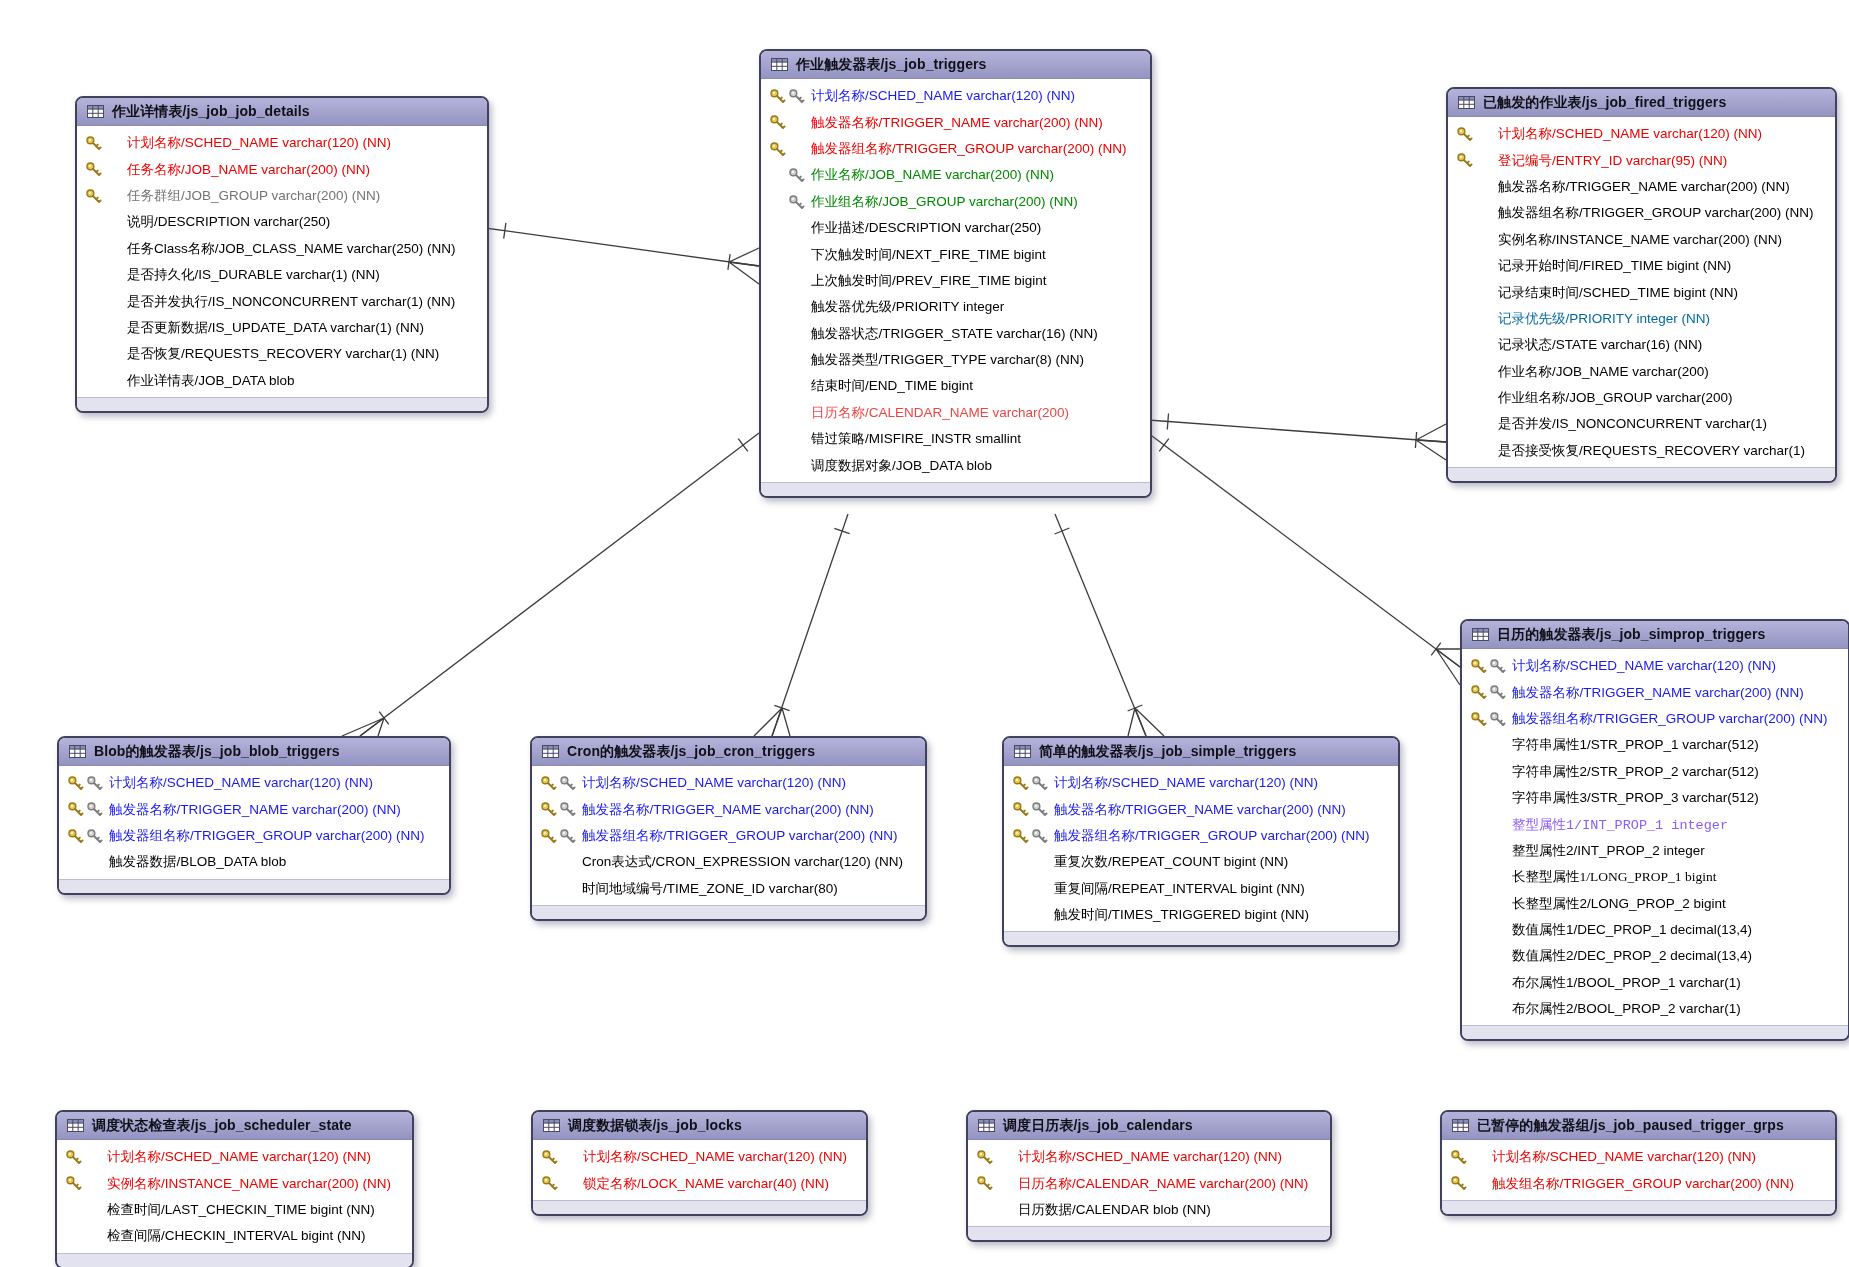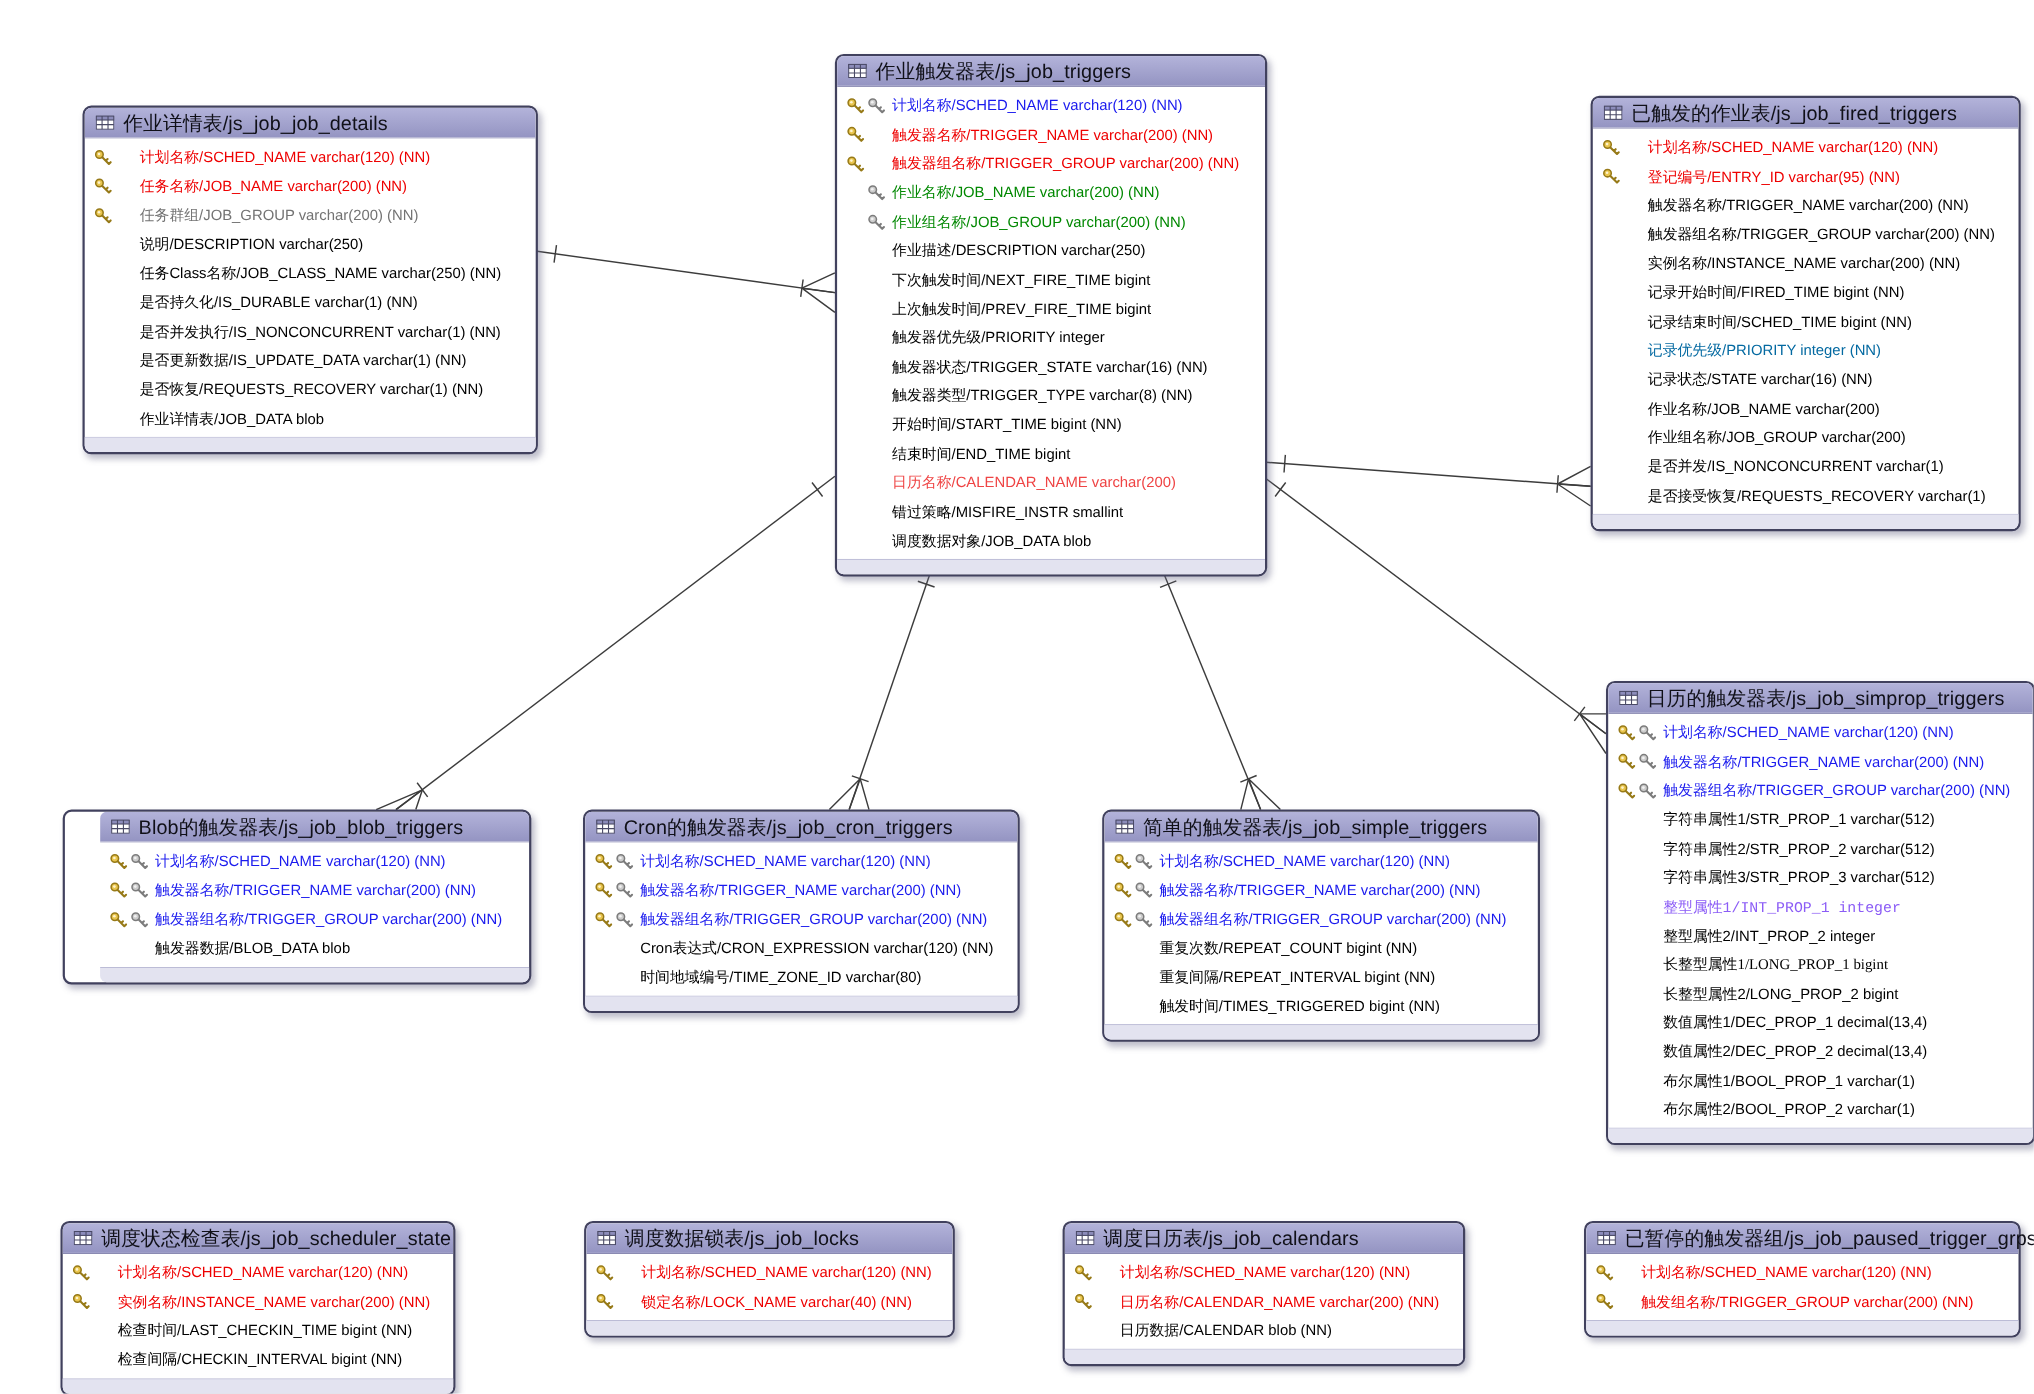--- a/index.html
+++ b/index.html
@@ -5,21 +5,21 @@
   html,body{margin:0;padding:0;background:#ffffff;}
   body{font-family:"Liberation Sans","DejaVu Sans",sans-serif;}
   .canvas{position:relative;width:1849px;height:1267px;background:#ffffff;overflow:hidden;}
   .rel-layer{position:absolute;left:0;top:0;width:1849px;height:1267px;}
   .rel path{stroke:#3c3c3c;stroke-width:1.3;fill:none;}
   .er-table{position:absolute;background:#ffffff;border:2px solid #41415e;border-radius:8px;
             box-shadow:3px 4px 6px rgba(110,110,140,.45);}
   .er-header{height:27px;display:flex;align-items:center;gap:8px;padding:0 10px;
              background:linear-gradient(#b3b3da,#9494c2);
              border-bottom:1px solid #8a8ab2;border-radius:6px 6px 0 0;}
-  .er-title{font-size:18px;color:#101018;font-weight:400;white-space:nowrap;
+  .er-title{font-size:14px;color:#101018;font-weight:700;white-space:nowrap;
             letter-spacing:.1px;}
   .er-rows{padding:4px 0 3px 0;}
   .er-row{position:relative;height:26.4px;display:flex;align-items:center;
           padding-left:50px;white-space:nowrap;}
   .er-field{font-size:13.5px;}
   .key-slot{position:absolute;top:5px;width:17px;height:17px;}
   .slot1{left:8px;} .slot2{left:27px;}
   .key-slot svg{display:block;}
   .er-footer{height:13px;background:#e3e3f0;border-top:1px solid #bcbcd6;
              border-radius:0 0 6px 6px;}
@@ -256,25 +256,20 @@
     <span class="er-field" style="color: rgb(0, 0, 0);">触发器状态/TRIGGER_STATE varchar(16) (NN)</span>
   </div>
           <div class="er-row">
     <span class="key-slot slot1"></span>
     <span class="key-slot slot2"></span>
     <span class="er-field" style="color: rgb(0, 0, 0);">触发器类型/TRIGGER_TYPE varchar(8) (NN)</span>
   </div>
           <div class="er-row">
     <span class="key-slot slot1"></span>
     <span class="key-slot slot2"></span>
-    <span class="er-field" style="color: rgb(0, 0, 0);">开始时间/START_TIME bigint (NN)</span>
-  </div>
-          <div class="er-row">
-    <span class="key-slot slot1"></span>
-    <span class="key-slot slot2"></span>
     <span class="er-field" style="color: rgb(0, 0, 0);">结束时间/END_TIME bigint</span>
   </div>
           <div class="er-row">
     <span class="key-slot slot1"></span>
     <span class="key-slot slot2"></span>
     <span class="er-field" style="color: #ef4444; text-align: right;">日历名称/CALENDAR_NAME varchar(200)</span>
   </div>
           <div class="er-row">
     <span class="key-slot slot1"></span>
     <span class="key-slot slot2"></span>
@@ -375,21 +370,21 @@
     <span class="er-field" style="color: rgb(0, 0, 0);">是否并发/IS_NONCONCURRENT varchar(1)</span>
   </div>
           <div class="er-row">
     <span class="key-slot slot1"></span>
     <span class="key-slot slot2"></span>
     <span class="er-field" style="color: rgb(0, 0, 0);">是否接受恢复/REQUESTS_RECOVERY varchar(1)</span>
   </div>
         </div>
     <div class="er-footer"></div>
   </div>
-      <div class="er-table" style="left: 57px; top: 736px; width: 390px; padding-left: 32px;">
+      <div class="er-table" style="left: 57px; top: 736px; width: 390px;">
     <div class="er-header">
       <span class="tbl-icon">
         <svg width="17" height="13" viewBox="0 0 17 13">
           <rect x="0.5" y="0.5" width="16" height="12" fill="#ffffff" stroke="#4a4a66"></rect>
           <rect x="0.5" y="0.5" width="16" height="3.6" fill="#8c8cba" stroke="#4a4a66"></rect>
           <line x1="5.8" y1="0.5" x2="5.8" y2="12.5" stroke="#4a4a66"></line>
           <line x1="11.2" y1="0.5" x2="11.2" y2="12.5" stroke="#4a4a66"></line>
           <line x1="0.5" y1="8.3" x2="16.5" y2="8.3" stroke="#4a4a66"></line>
         </svg>
       </span>

